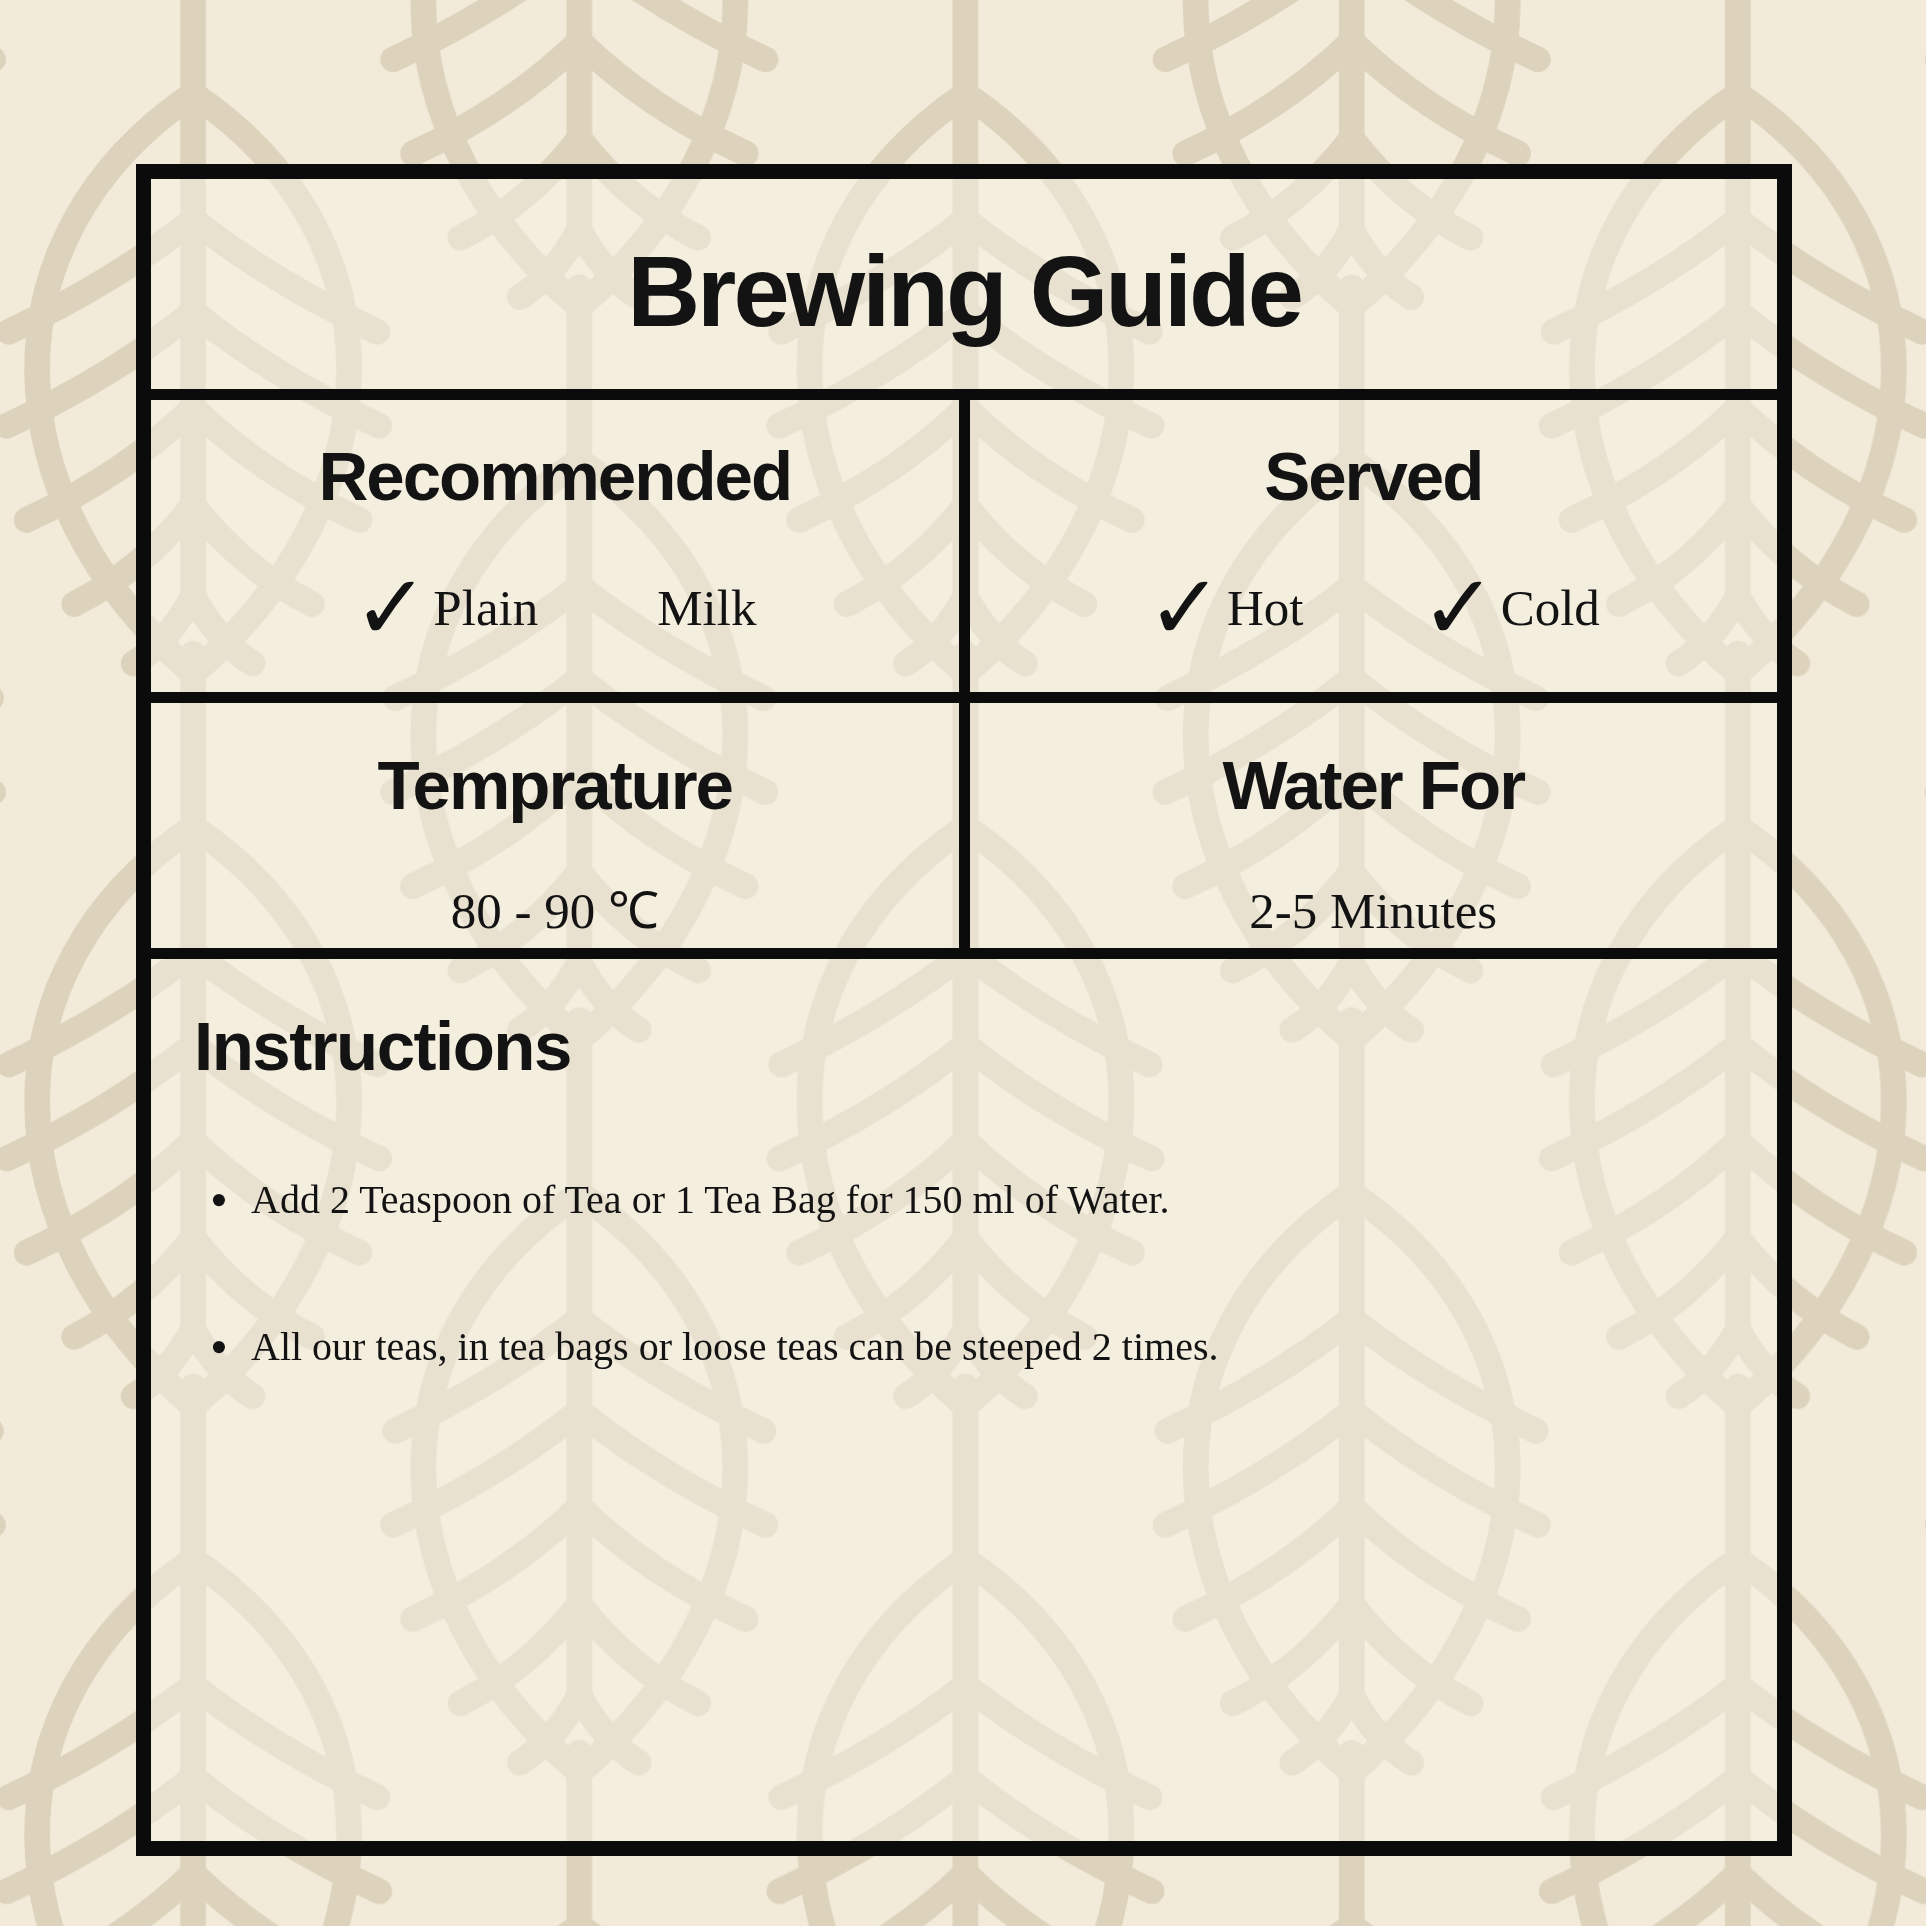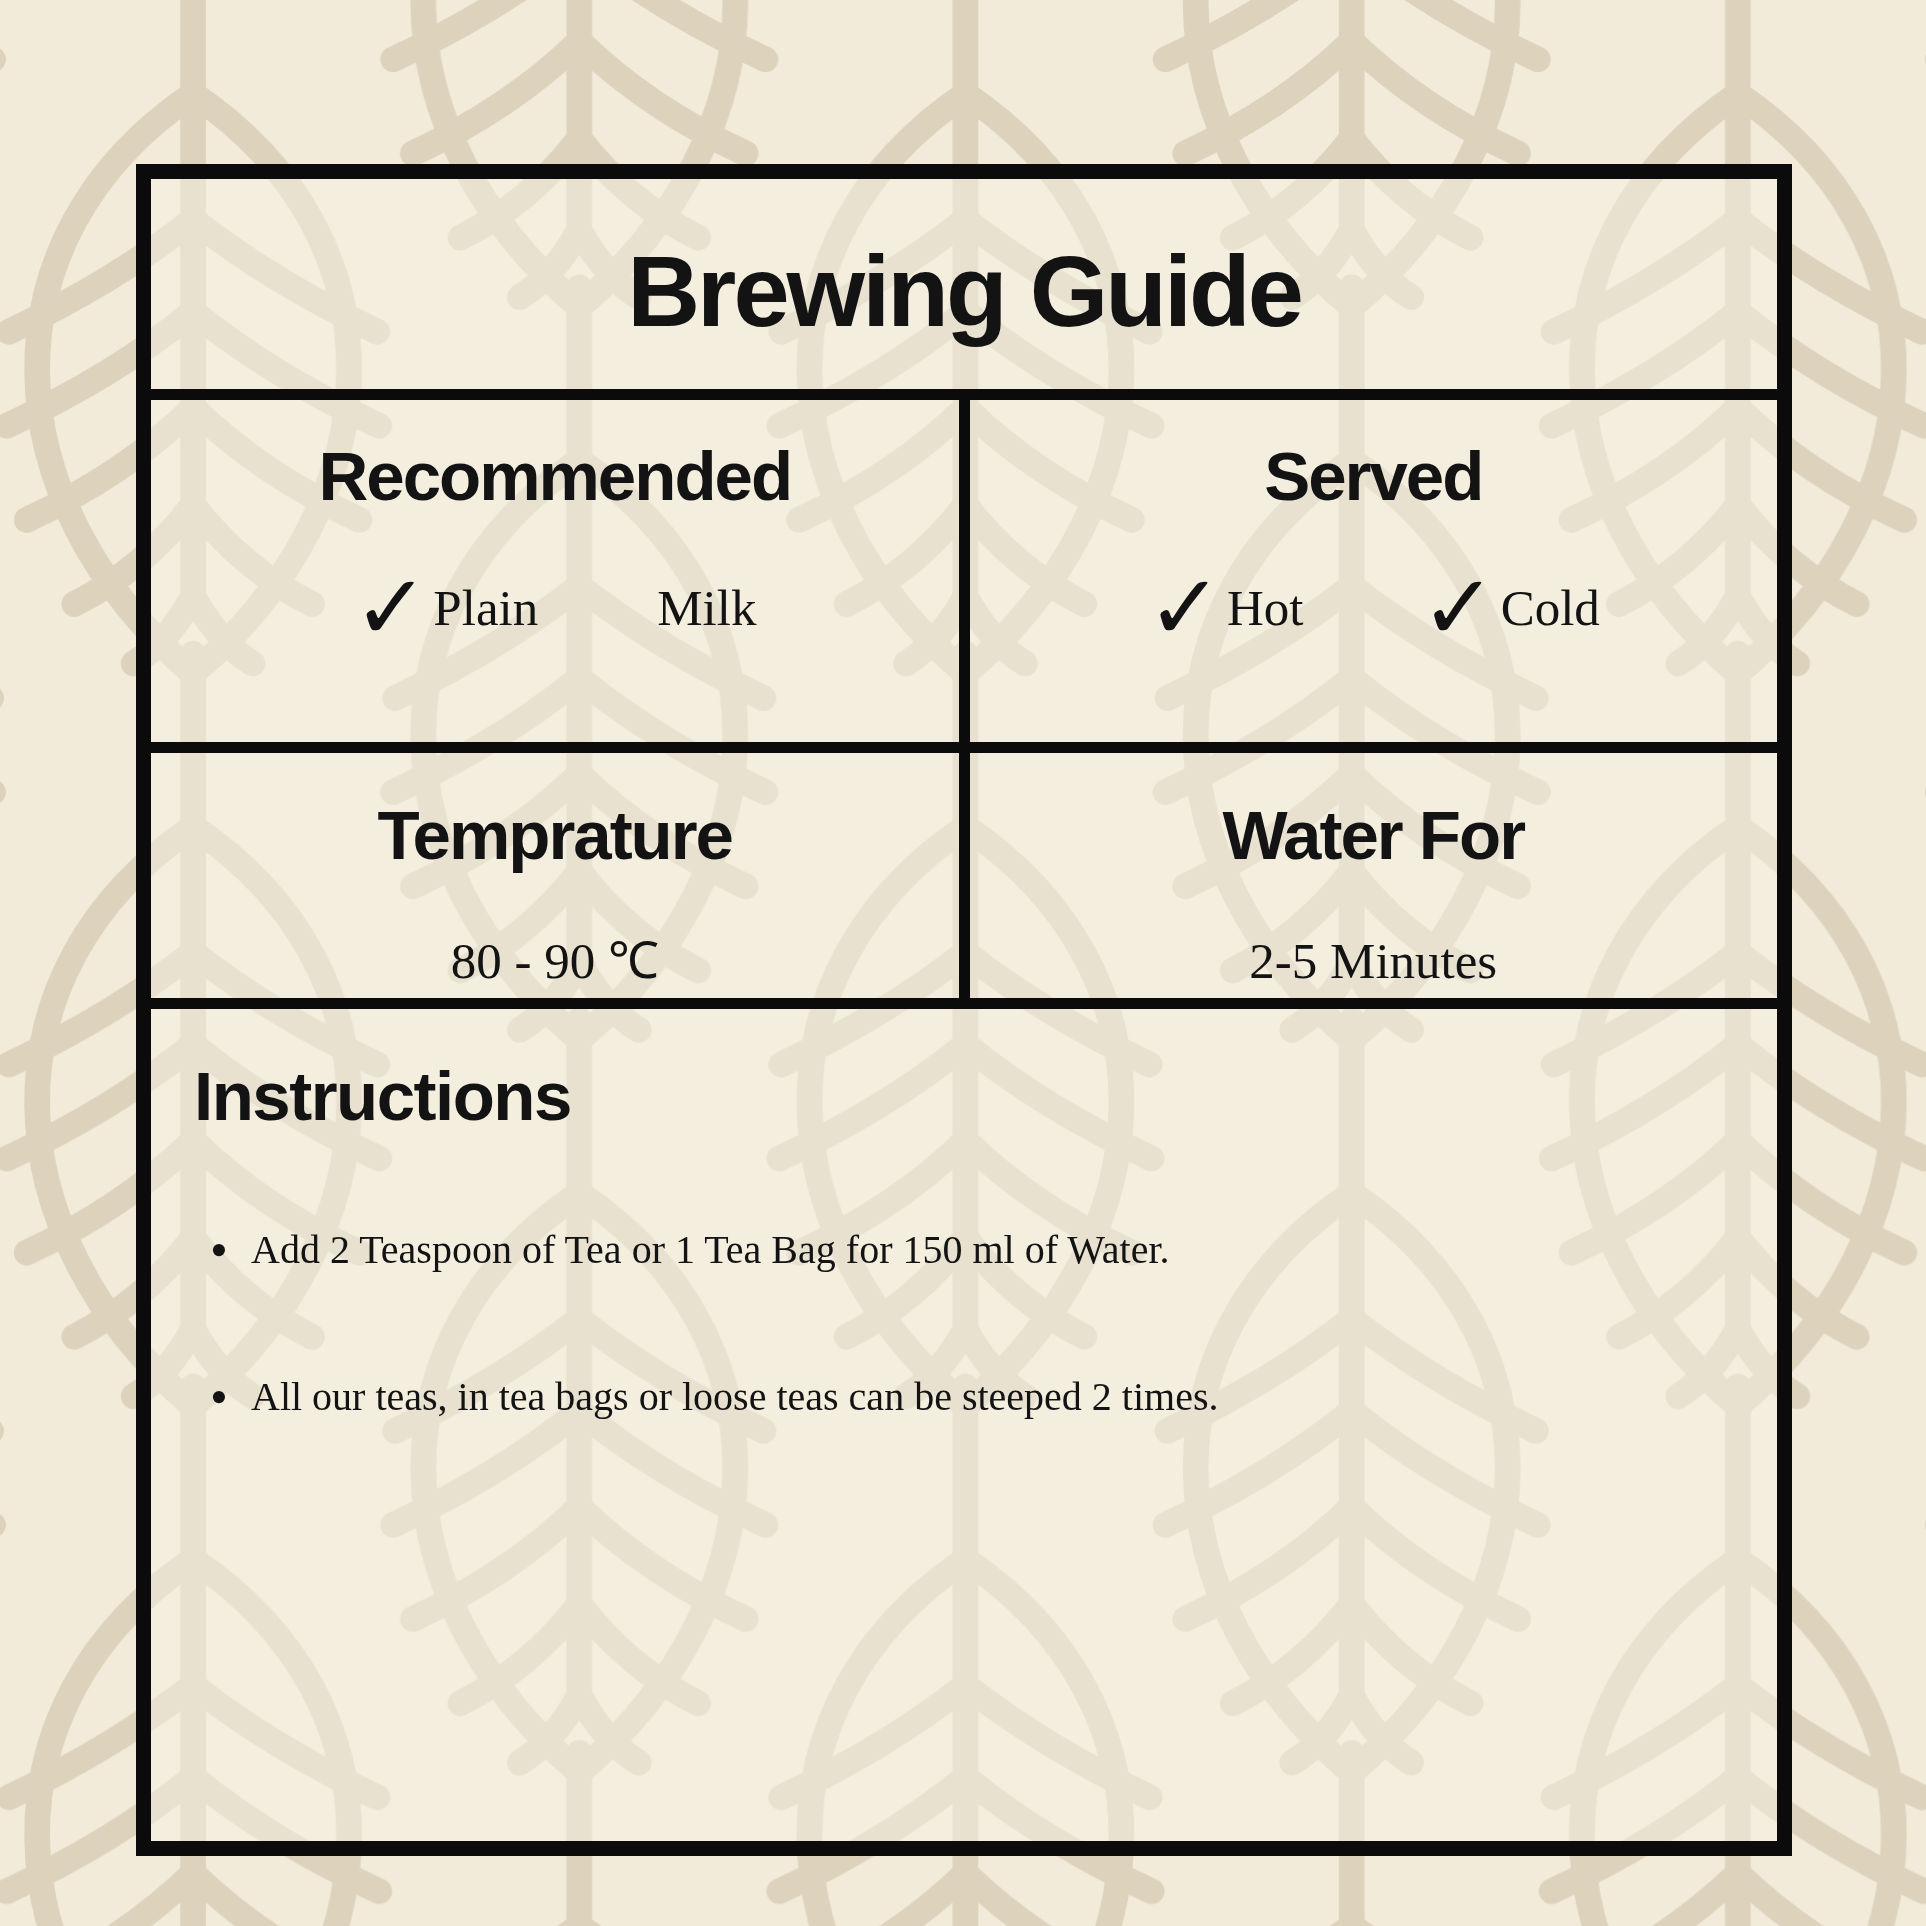--- a/index.html
+++ b/index.html
@@ -35,21 +35,21 @@
     height:210px;flex:none;
     display:flex;align-items:center;justify-content:center;
     padding-top:14px;
   }
   .title-cell h1{
     font-size:101px;font-weight:700;letter-spacing:-3px;
     line-height:1;color:var(--text);
   }
 
   .row{display:flex;flex:none;}
-  .row-1{height:342px;}
+  .row-1{height:292px;}
   .row-2{height:245px;}
   .cell{flex:1 1 0;display:flex;flex-direction:column;align-items:center;}
   .row-1 .cell{padding-top:36px;}
   .row-2 .cell{padding-top:42px;}
 
   .cell-header{
     font-size:69px;font-weight:700;letter-spacing:-2px;line-height:1.2;
   }
   .options{display:flex;align-items:baseline;margin-top:61px;}
   .options.rec{gap:119px;}

